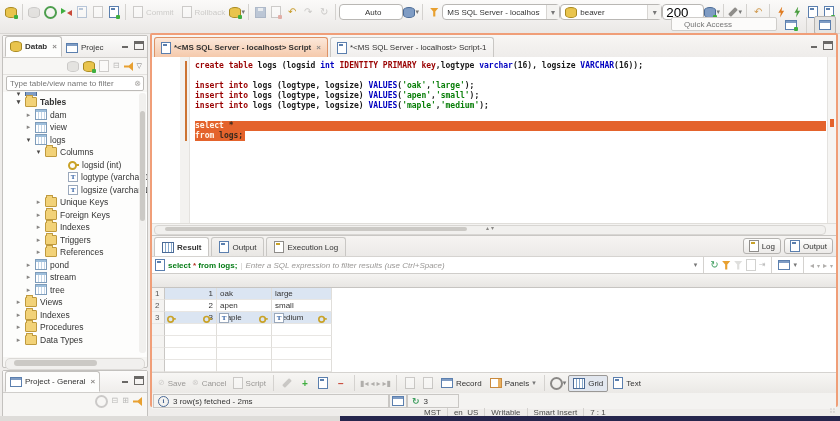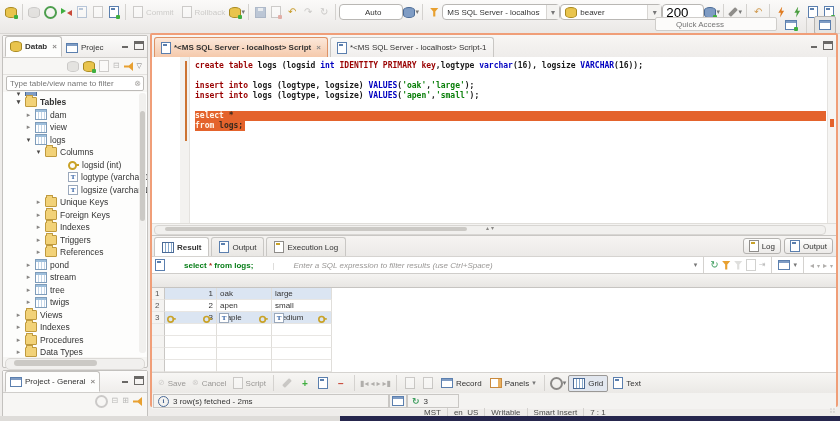--- a/index.html
+++ b/index.html
@@ -50,21 +50,21 @@
   .mini-min{width:8px;height:7px;position:relative;}
   .mini-min::after{content:"";position:absolute;left:1px;bottom:1px;width:6px;height:2px;background:#6a6866;}
   .mini-max{width:8px;height:7px;border:1px solid #6a6866;position:relative;}
   .mini-max::before{content:"";position:absolute;left:0;top:0;width:100%;height:2px;background:#6a6866;}
   
   .topbar{position:absolute;left:0;top:0;width:840px;height:33px;background:linear-gradient(#fbfaf9,#eae8e6);border-bottom:1px solid #d8d6d3;}
   .trow1{display:flex;align-items:center;height:24px;padding-left:3px;}
   .tlbl{display:flex;align-items:center;gap:3px;padding:0 4px;color:#8f8d8a;flex:0 0 auto;}
   .combo{display:flex;align-items:center;background:#fff;border:1px solid #b9b7b4;border-radius:4px;height:16px;padding-left:4px;gap:3px;flex:0 0 auto;box-sizing:border-box;}
   .combo .arrowbox{width:13px;height:14px;border-left:1px solid #d8d6d3;display:flex;align-items:center;justify-content:center;color:#777;background:#f4f3f1;margin-left:3px;}
-  .qa{position:absolute;right:63px;top:17px;width:80px;height:12px;border:1px solid #cfcdca;border-radius:2px;background:#fcfbfa;color:#9a9896;font:8px "Liberation Sans",sans-serif;padding:0 20px;}
+  .qa{position:absolute;right:63px;top:17px;width:80px;height:12px;border:1px solid #cfcdca;border-radius:2px;background:#fcfbfa;color:#9a9896;font:8px "Liberation Sans",sans-serif;padding:0 12px;}
   .tr2icons{position:absolute;right:4px;top:16px;display:flex;align-items:center;gap:4px;}
   .pressedbtn{border:1px solid #b5b3b0;background:#e6e4e1;border-radius:2px;width:20px;height:16px;display:flex;align-items:center;justify-content:center;}
   
   .sidebar{position:absolute;left:2px;top:35px;width:146px;height:333px;background:#f7f6f4;border:1px solid #c3c1be;border-radius:2px;box-sizing:border-box;}
   .vtabs{display:flex;align-items:flex-end;height:21px;background:linear-gradient(#fcfbfa,#efedeb);border-bottom:1px solid #d0cecb;padding-left:2px;position:relative;}
   .vtab{display:flex;align-items:center;gap:3px;padding:0 4px;height:19px;white-space:nowrap;}
   .vtab.active{background:#fdfdfc;border:1px solid #c3c1be;border-bottom-color:#fdfdfc;border-radius:3px 3px 0 0;font-weight:bold;}
   .winctl{position:absolute;right:3px;top:5px;display:flex;gap:5px;align-items:center;}
   .viconrow{display:flex;justify-content:flex-end;align-items:center;gap:4px;height:16px;padding:0 5px;border-bottom:1px solid #e4e2df;}
   .filterbox{display:flex;align-items:center;margin:1px 3px;height:13px;border:1px solid #bdbbb8;background:#fff;border-radius:2px;}
@@ -104,21 +104,21 @@
   .epill{position:absolute;left:2px;right:10px;top:1px;height:8px;border:1px solid #d8d6d3;border-radius:4px;background:#f1f0ee;}
   .ethumb{position:absolute;left:10px;top:1px;width:45%;height:4px;background:#cbc9c5;border-radius:2px;}
   .sash{position:absolute;left:334px;top:0px;color:#8a8886;font-size:6px;letter-spacing:2px;}
   
   .results{flex:1;display:flex;flex-direction:column;border-top:1px solid #c9c7c4;background:#f4f3f1;min-height:0;}
   .rtabs{height:20px;display:flex;align-items:flex-end;padding-left:2px;background:linear-gradient(#f6f4f2,#eceae8);position:relative;flex:0 0 auto;}
   .rtab{display:flex;align-items:center;gap:3px;height:18px;padding:0 7px;border:1px solid #c9c7c4;border-bottom:none;border-radius:3px 3px 0 0;margin-right:2px;background:linear-gradient(#f4f2f0,#e9e7e4);white-space:nowrap;}
   .rtab.active{background:#fff;font-weight:bold;}
   .rtbtns{position:absolute;right:3px;top:2px;display:flex;gap:3px;}
   .minibtn{display:flex;align-items:center;gap:3px;border:1px solid #b5b3b0;border-radius:3px;background:linear-gradient(#fdfdfc,#eceae8);height:14px;padding:0 5px;}
-  .filterrow{height:16px;display:flex;align-items:center;background:#fff;border-top:1px solid #d5d3d0;border-bottom:1px solid #cfcdca;padding:0 3px;gap:19px;flex:0 0 auto;}
+  .filterrow{height:16px;display:flex;align-items:center;background:#fff;border-top:1px solid #d5d3d0;border-bottom:1px solid #cfcdca;padding:0 3px;gap:3px;flex:0 0 auto;}
   .q1{color:#067d17;font-weight:bold;}
   .qstar{color:#b03020;font-weight:bold;}
   .qph{color:#9a9896;font-style:italic;}
   .fdiv{color:#cfcdca;}
   .fricons{margin-left:auto;display:flex;align-items:center;gap:3px;}
   .gridwrap{height:98px;background:#fff;position:relative;overflow:hidden;flex:0 0 auto;}
   .ghead{display:flex;height:13px;background:linear-gradient(#f5f4f2,#e8e6e3);border-bottom:1px solid #c6c4c1;}
   .gc{box-sizing:border-box;border-right:1px solid #c9c7c4;display:flex;align-items:center;padding:0 2px;gap:2px;font-size:8px;margin-top:44px;}
   .gc.num{justify-content:flex-start;background:#f2f1ef;}
   .grow{display:flex;height:12px;}
@@ -367,25 +367,20 @@
       <div class="trow lvl2">
           <span class="arr">▸</span>
           <span class="ic ic-table"></span>
           <span>stream</span>
         </div>
       <div class="trow lvl2">
           <span class="arr">▸</span>
           <span class="ic ic-table"></span>
           <span>tree</span>
         </div>
-      <div class="trow lvl2">
-          <span class="arr">▸</span>
-          <span class="ic ic-table"></span>
-          <span>twigs</span>
-        </div>
       <div class="trow lvl1">
           <span class="arr">▸</span>
           <span class="ic ic-folder"></span>
           <span>Views</span>
         </div>
       <div class="trow lvl1">
           <span class="arr">▸</span>
           <span class="ic ic-folder"></span>
           <span>Indexes</span>
         </div>
@@ -448,20 +443,21 @@
 
     <div class="ebody">
       <div class="gutter">
           <div class="changebar"></div>
         </div>
       <div class="code">
         <div class="cline"><span class="kw">create table</span><span class="pl"> logs (logsid </span><span class="ty">int</span><span class="pl"> </span><span class="kw">IDENTITY PRIMARY key</span><span class="pl">,logtype </span><span class="ty">varchar</span><span class="pl">(16), logsize </span><span class="ty">VARCHAR</span><span class="pl">(16));</span></div>
         <div class="cline"></div>
         <div class="cline"><span class="kw">insert into</span><span class="pl"> logs (logtype, logsize) </span><span class="ty">VALUES</span><span class="pl">(</span><span class="st">'oak'</span><span class="pl">,</span><span class="st">'large'</span><span class="pl">);</span></div>
         <div class="cline"><span class="kw">insert into</span><span class="pl"> logs (logtype, logsize) </span><span class="ty">VALUES</span><span class="pl">(</span><span class="st">'apen'</span><span class="pl">,</span><span class="st">'small'</span><span class="pl">);</span></div>
+        <div class="cline"><span class="kw">insert into</span><span class="pl"> logs (logtype, logsize) </span><span class="ty">VALUES</span><span class="pl">(</span><span class="st">'maple'</span><span class="pl">,</span><span class="st">'medium'</span><span class="pl">);</span></div>
         <div class="cline"></div>
         <div class="cline sel sel-full"><span class="kw">select</span><span class="pl"> *</span></div>
         <div class="cline"><span class="sel sel-fit"><span class="kw">from</span><span class="pl"> logs;</span></span></div>
       </div>
       <div class="ruler">
           <div class="rtick"></div>
         </div>
     </div>
 
     <div class="escroll">

